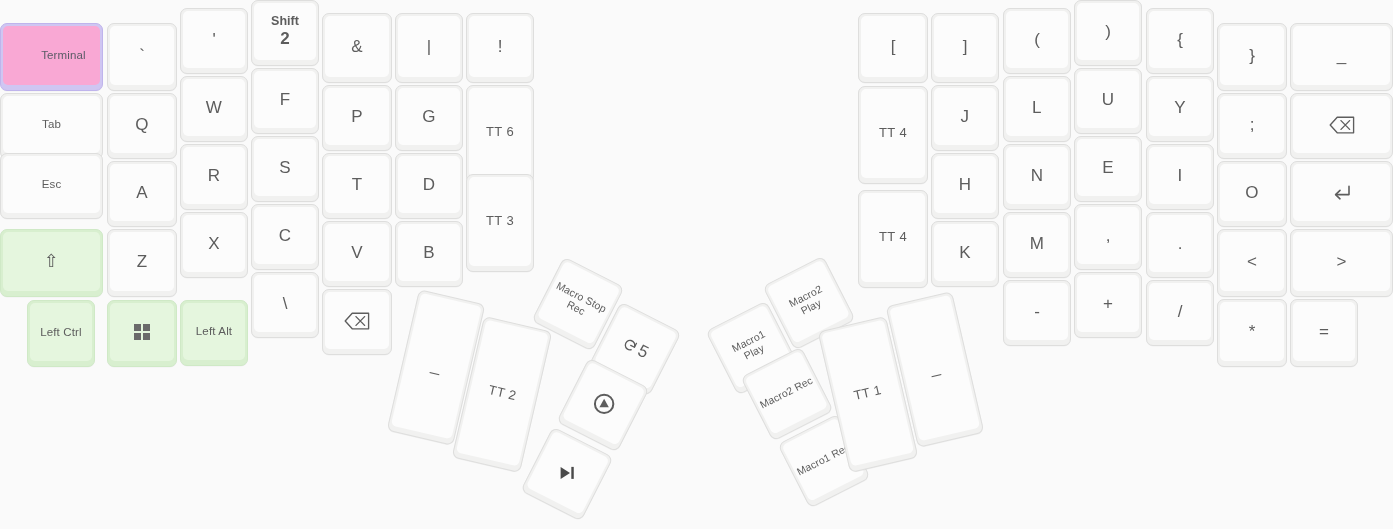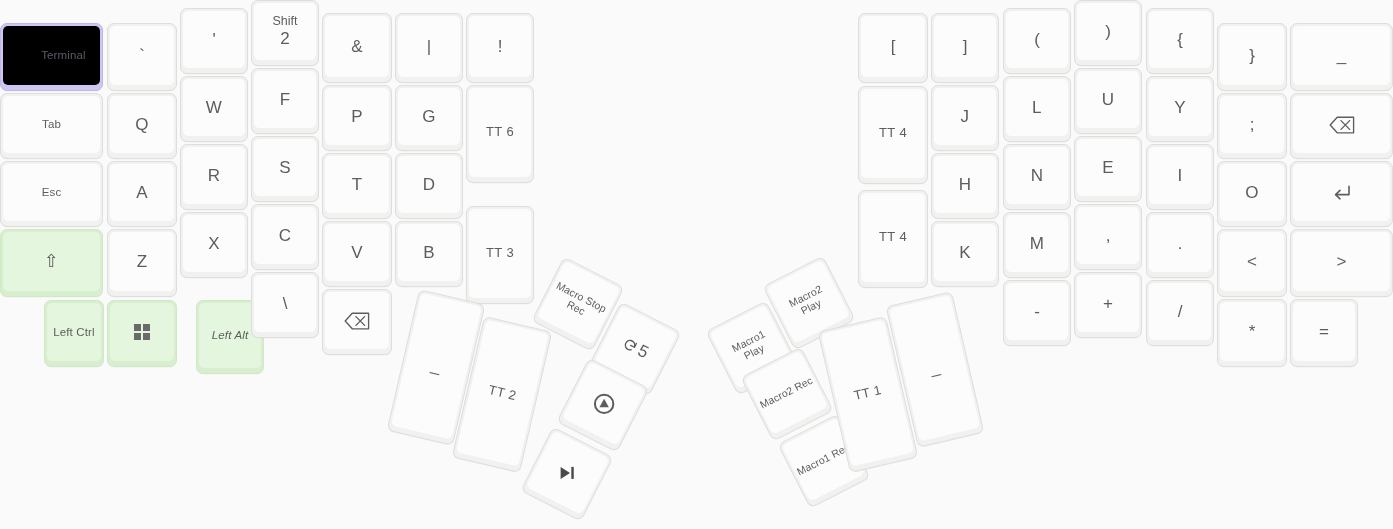--- a/index.html
+++ b/index.html
@@ -41,31 +41,31 @@
     line-height: 1.12;
     color: #5d5d5d;
     overflow: hidden;
   }
 
   
   .lg-letter  { font-size: 17px; font-weight: 400; letter-spacing: .3px; }
   .lg-symbol  { font-size: 17px; font-weight: 400; }
   .lg-word    { font-size: 11.5px; font-weight: 400; letter-spacing: .15px; }
   .lg-tt      { font-size: 13px; font-weight: 400; letter-spacing: .4px; }
-  .lg-shift   { font-size: 12.5px; font-weight: 400; }
+  .lg-shift   { font-size: 12.5px; font-weight: 700; }
   .lg-shift .sub { font-size: 17px; margin-top: 1px; }
   .lg-macro   { font-size: 10.5px; font-weight: 400; letter-spacing: .1px; }
   .lg-icon    { font-size: 18px; line-height: 1; }
 
   
   .k-accent {
     background: #cfc6f2;
     border-color: #bfb4ec;
   }
-  .k-accent > .cap { background: #000000; color: #5b5b66; padding-left: 24px; }
+  .k-accent > .cap { background: #f9a8d4; color: #5b5b66; padding-left: 24px; }
 
   .k-mod {
     background: #d8efcf;
     border-color: #cfe9c6;
   }
   .k-mod > .cap { background: #e5f6de; color: #5d5d5d; }
 
   
   .win-logo {
     display: inline-grid;
@@ -84,21 +84,21 @@
 <div id="root">
 
   <div>
 
     <div class="key k-accent" style="left:0px; top:23px; width:103px; height:68px;">
       <div class="cap lg-word">Terminal</div>
     </div>
     <div class="key" style="left:0px; top:93px; width:103px; height:66px;">
       <div class="cap lg-word">Tab</div>
     </div>
-    <div class="key" style="left:0px; top:161px; width:103px; height:66px;">
+    <div class="key" style="left:0px; top:153px; width:103px; height:66px;">
       <div class="cap lg-word">Esc</div>
     </div>
     <div class="key k-mod" style="left:0px; top:229px; width:103px; height:68px;">
       <div class="cap lg-icon">⇧</div>
     </div>
 
     <div class="key" style="left:107px; top:23px; width:70px; height:68px;">
       <div class="cap lg-symbol">`</div>
     </div>
     <div class="key" style="left:107px; top:93px; width:70px; height:66px;">
@@ -116,21 +116,21 @@
     </div>
     <div class="key" style="left:180px; top:76px; width:68px; height:66px;">
       <div class="cap lg-letter">W</div>
     </div>
     <div class="key" style="left:180px; top:144px; width:68px; height:66px;">
       <div class="cap lg-letter">R</div>
     </div>
     <div class="key" style="left:180px; top:212px; width:68px; height:66px;">
       <div class="cap lg-letter">X</div>
     </div>
-    <div class="key k-mod" style="left:196px; top:300px; width:68px; height:74px;font-style:italic;">
+    <div class="key k-mod" style="left:180px; top:300px; width:68px; height:66px;">
       <div class="cap lg-word">Left Alt</div>
     </div>
 
     <div class="key" style="left:251px; top:0px; width:68px; height:66px;">
       <div class="cap lg-shift">
         <span>Shift</span>
         <span class="sub">2</span>
       </div>
     </div>
     <div class="key" style="left:251px; top:68px; width:68px; height:66px;">
@@ -179,25 +179,25 @@
     <div class="key" style="left:395px; top:221px; width:68px; height:66px;">
       <div class="cap lg-letter">B</div>
     </div>
 
     <div class="key" style="left:466px; top:13px; width:68px; height:70px;">
       <div class="cap lg-symbol">!</div>
     </div>
     <div class="key" style="left:466px; top:85px; width:68px; height:98px;">
       <div class="cap lg-tt">TT 6</div>
     </div>
-    <div class="key" style="left:466px; top:206px; width:68px; height:98px;">
+    <div class="key" style="left:466px; top:174px; width:68px; height:98px;">
       <div class="cap lg-tt">TT 3</div>
     </div>
 
-    <div class="key k-mod" style="left:44px; top:300px; width:60px; height:67px;">
+    <div class="key k-mod" style="left:27px; top:300px; width:68px; height:67px;">
       <div class="cap lg-word">Left Ctrl</div>
     </div>
     <div class="key k-mod" style="left:107px; top:300px; width:70px; height:67px;">
       <div class="cap">
         <span class="win-logo">
           <i></i>
             <i></i>
             <i></i>
             <i></i>
         </span>

